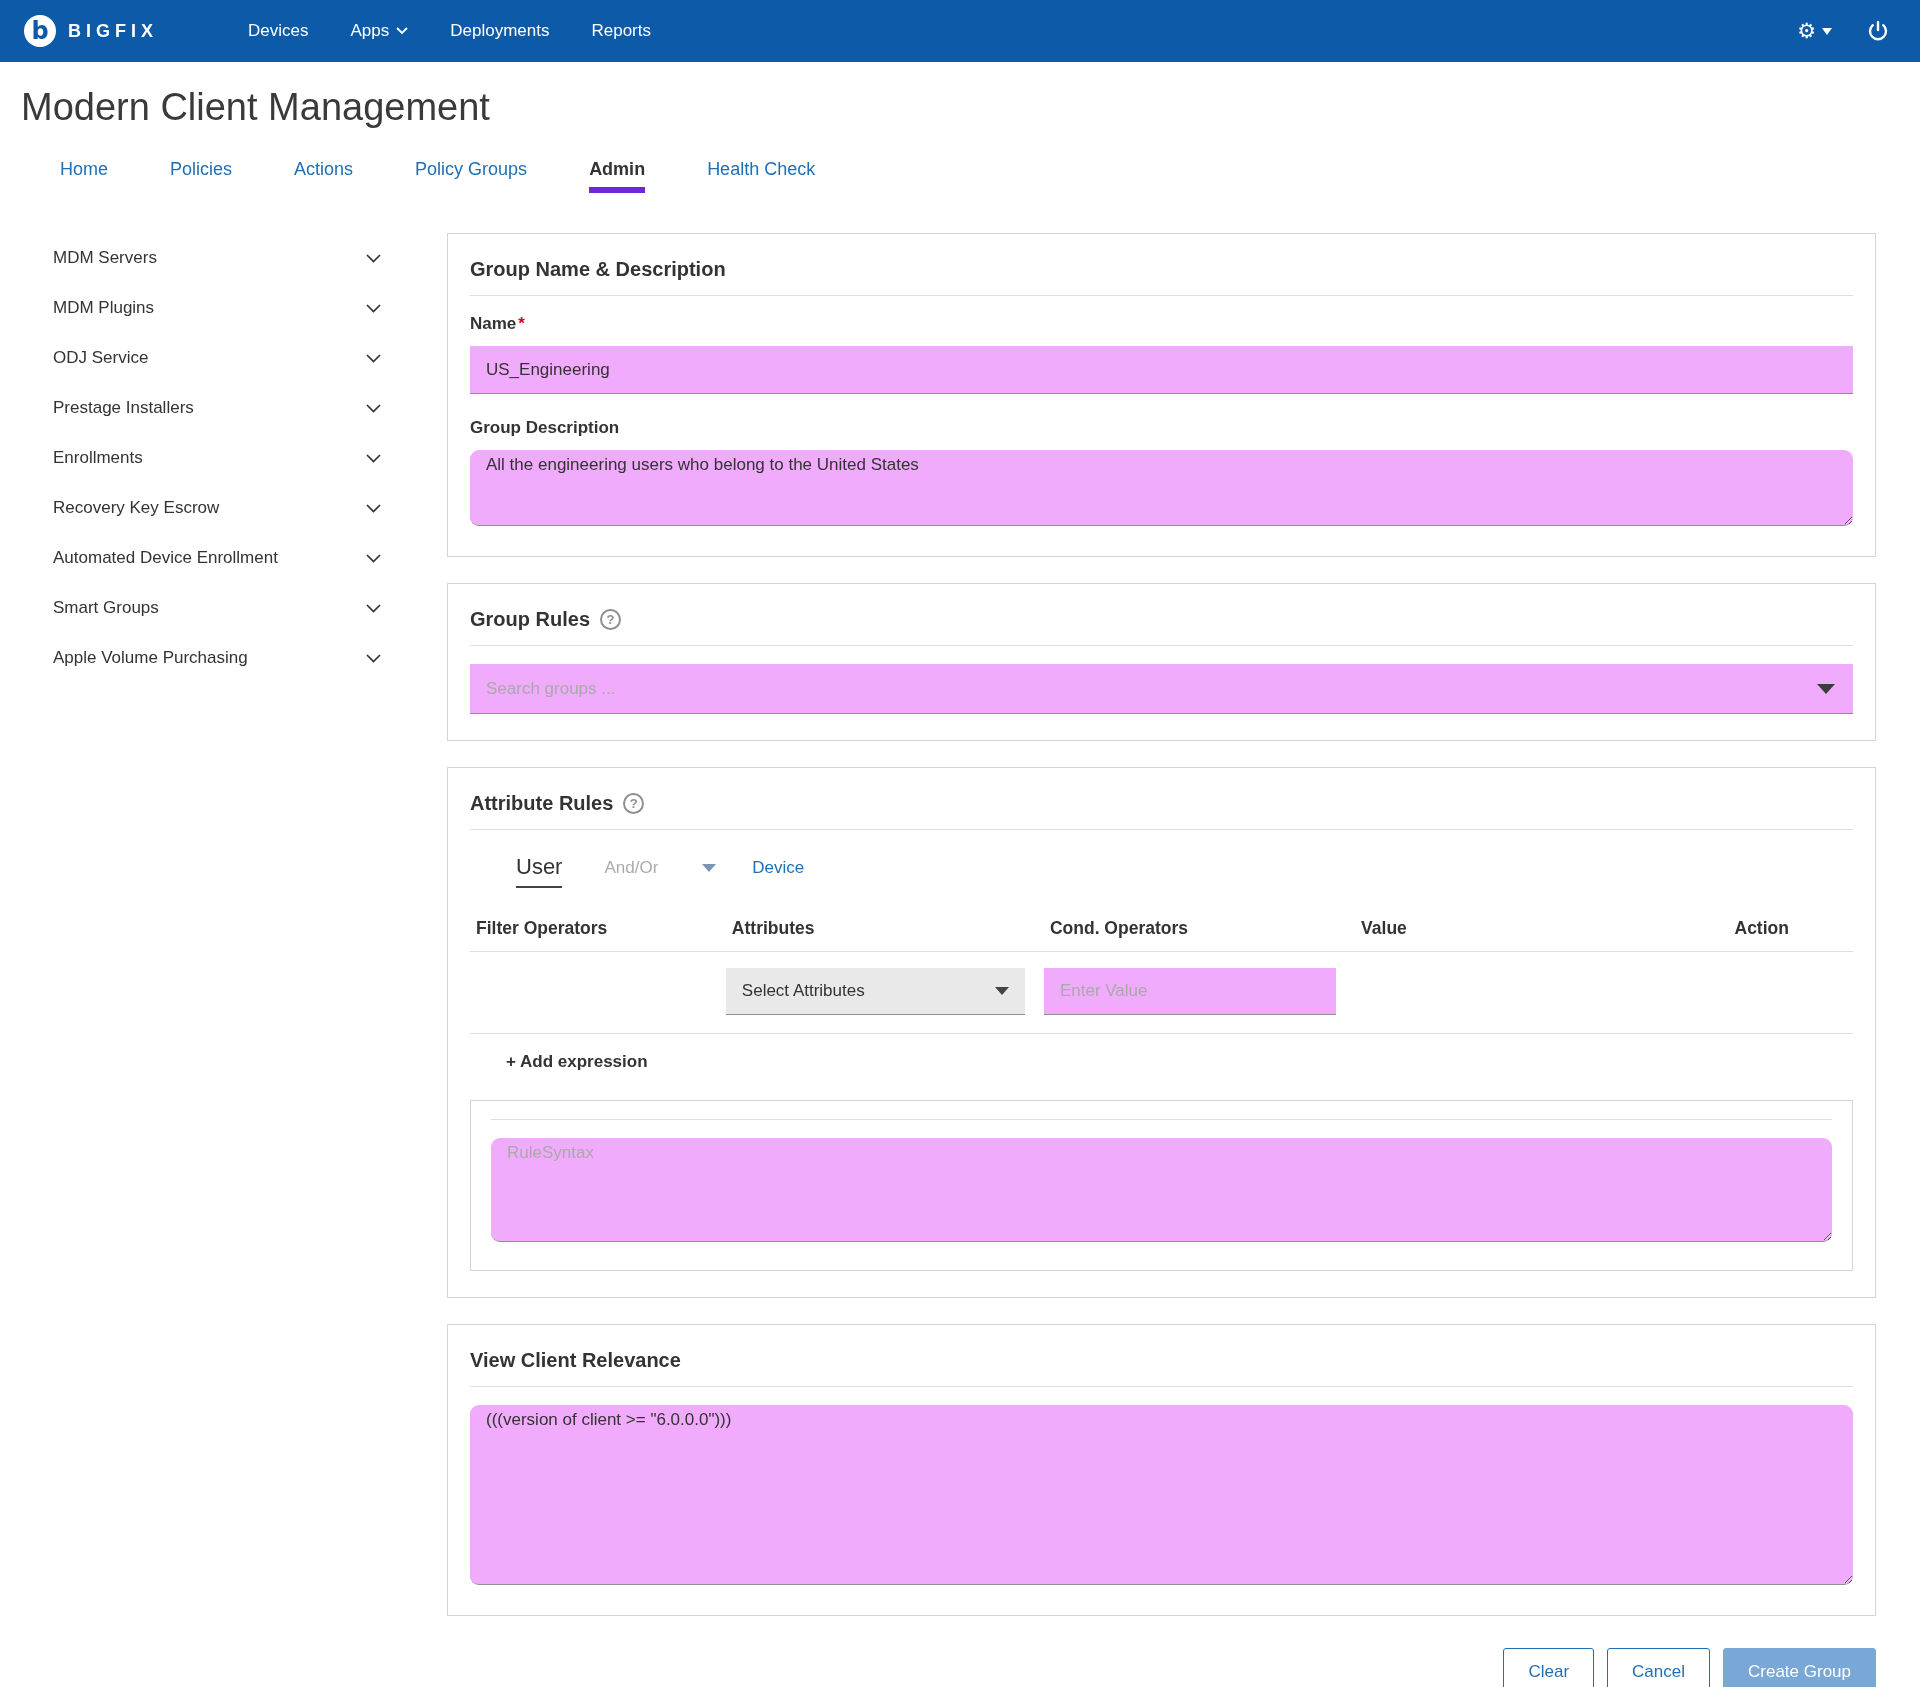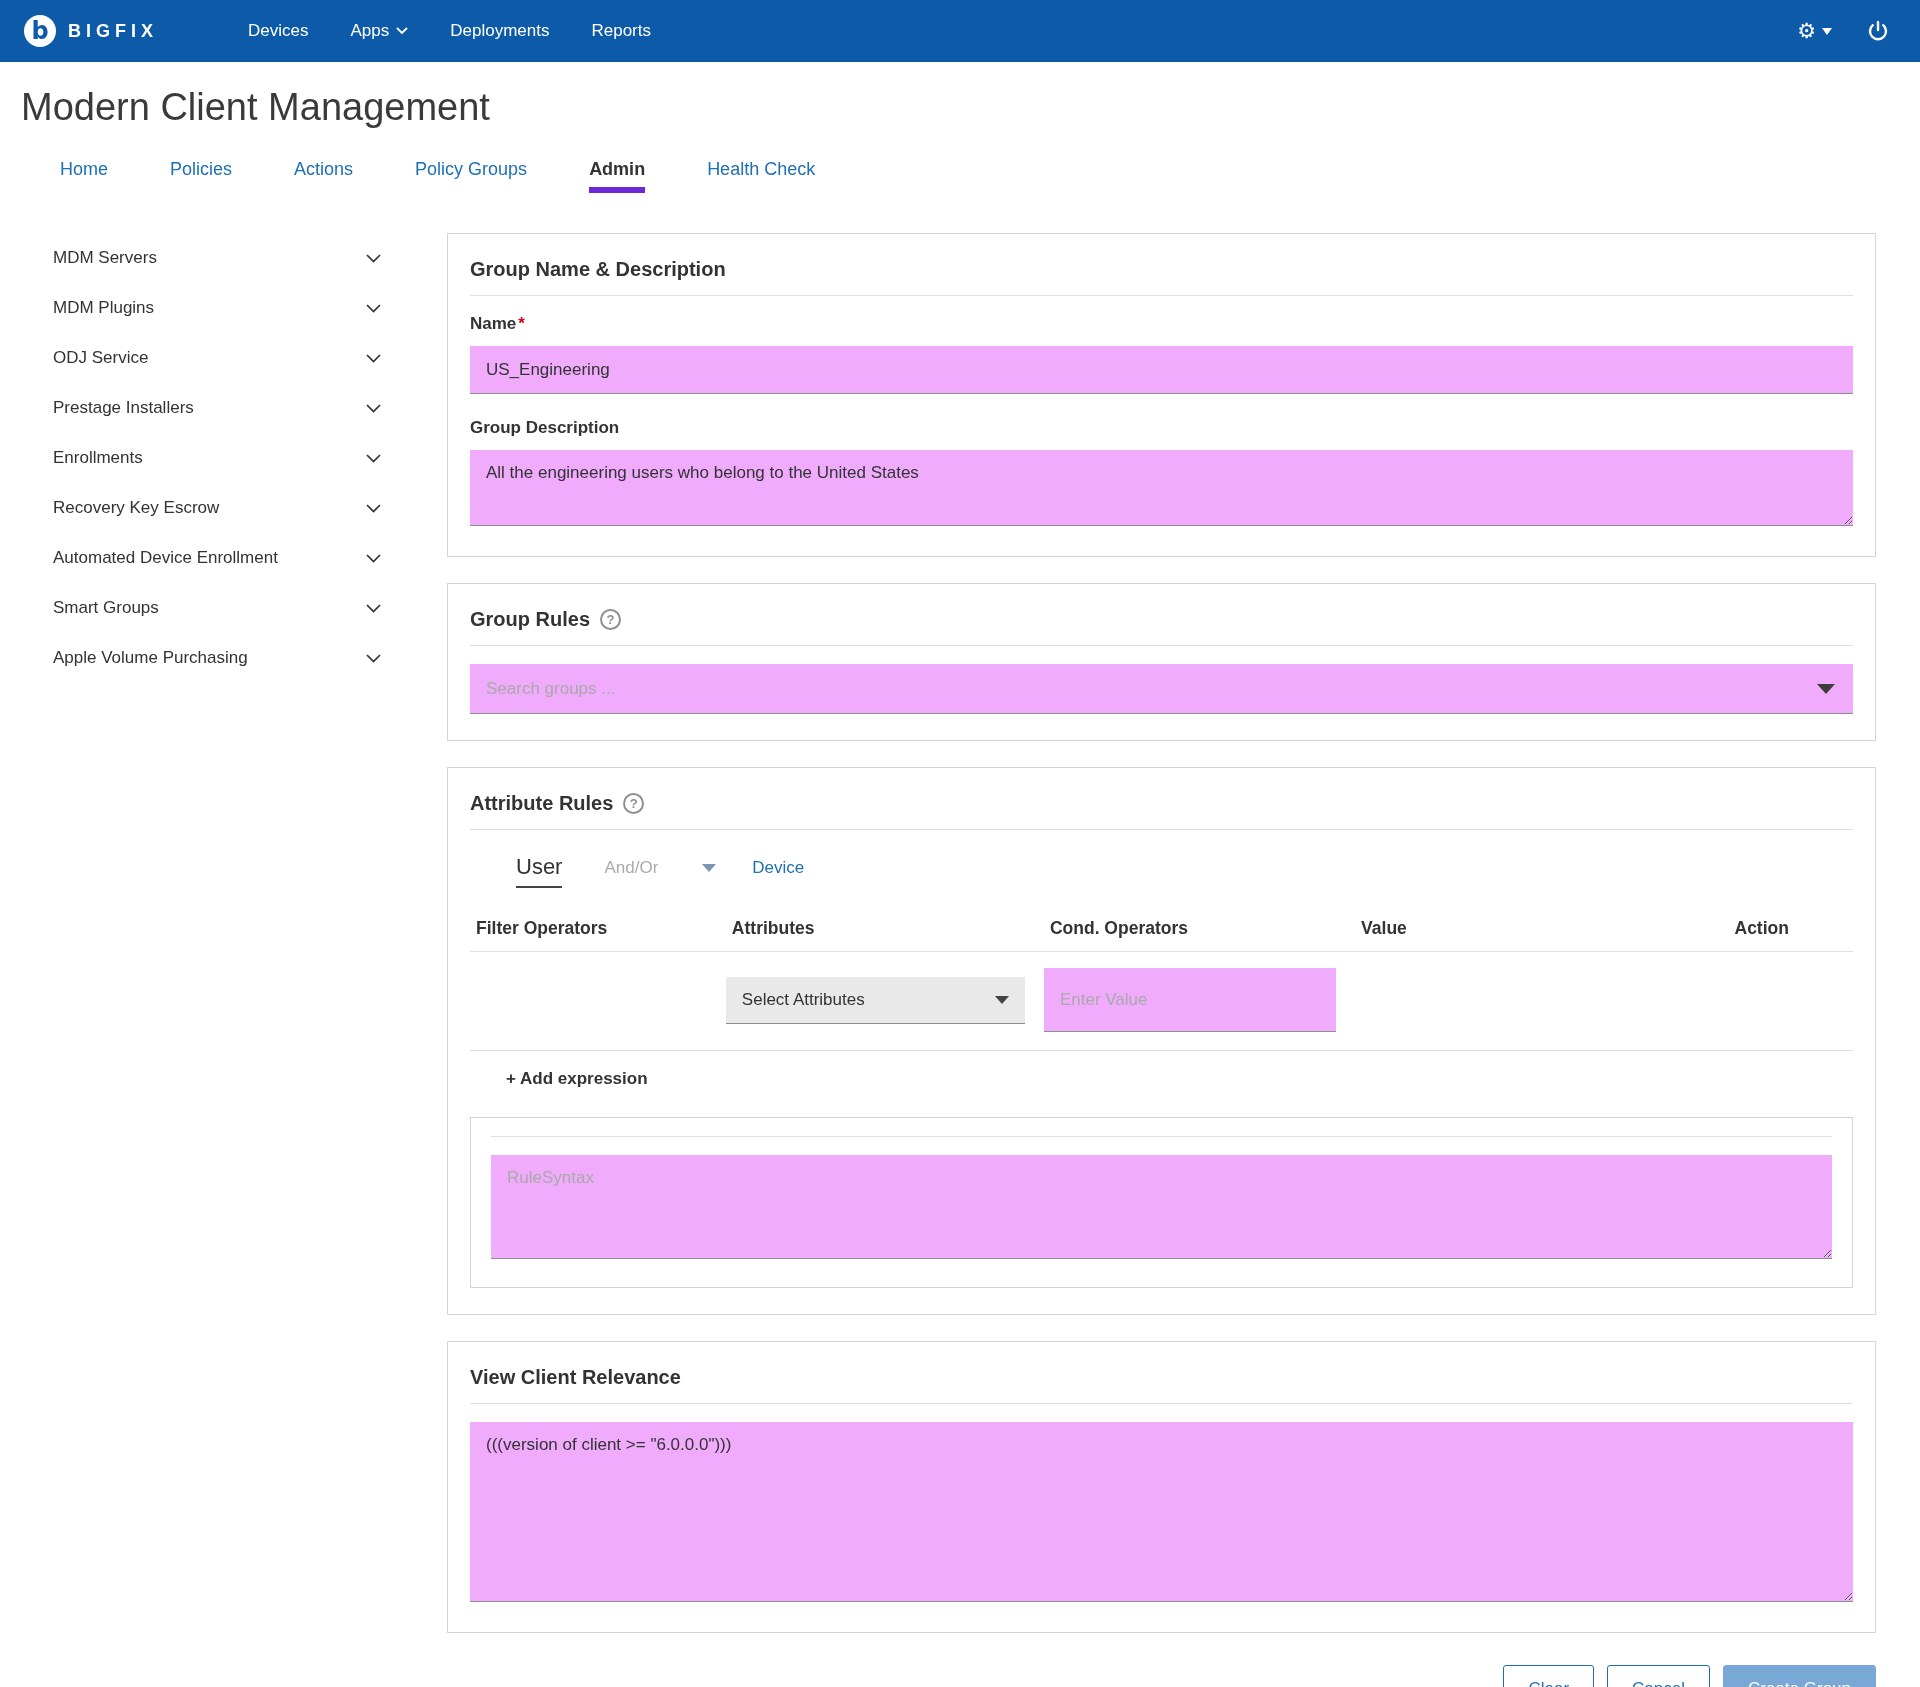--- a/index.html
+++ b/index.html
@@ -91,21 +91,21 @@
     width:100%;
     background:#f0abfc;
     border:none;
     border-bottom:1px solid #8f8f8f;
     font-size:17px;
     color:#333;
     font-family:Liberation Sans, sans-serif;
     padding:0 16px;
   }
   .text-input { height:48px; }
-  .text-area { padding:13px 16px; resize:both; }
+  .text-area { padding:5px 16px; resize:both;border-radius:9px; }
   .text-input::placeholder, .text-area::placeholder { color:#a9a9a9; }
   .desc-area { height:76px; }
 
   
   .search-wrap { position:relative; margin-top:4px; }
   .search-input { height:50px; padding-right:56px; }
   .caret-down {
     position:absolute; right:18px; top:50%; transform:translateY(-50%);
     width:0; height:0;
     border-left:9px solid transparent; border-right:9px solid transparent;
@@ -137,21 +137,21 @@
     background:#e9e9e9; border-bottom:1px solid #8f8f8f;
     height:47px; display:flex; align-items:center; justify-content:space-between;
     padding:0 16px; font-size:17px; color:#333; cursor:pointer;
     width:94%;
   }
   .select-caret {
     width:0; height:0;
     border-left:7px solid transparent; border-right:7px solid transparent;
     border-top:8px solid #444;
   }
-  .value-input { width:94%; height:64px; }
+  .value-input { width:94%; height:47px; }
   .add-expr { font-size:17px; font-weight:700; color:#333; margin:18px 0 22px 36px; cursor:pointer; display:inline-block; }
 
   .subpanel { border:1px solid #d4d4d4; padding:18px 20px 24px 20px; margin-top:6px; }
   .subpanel .panel-title { font-size:19px; margin-bottom:12px; }
   .syntax-area { height:104px; }
 
   .relevance-area { height:180px; }
 
   
   .footer-bar { display:flex; justify-content:flex-end; gap:13px; margin:6px 44px 46px 0; }

